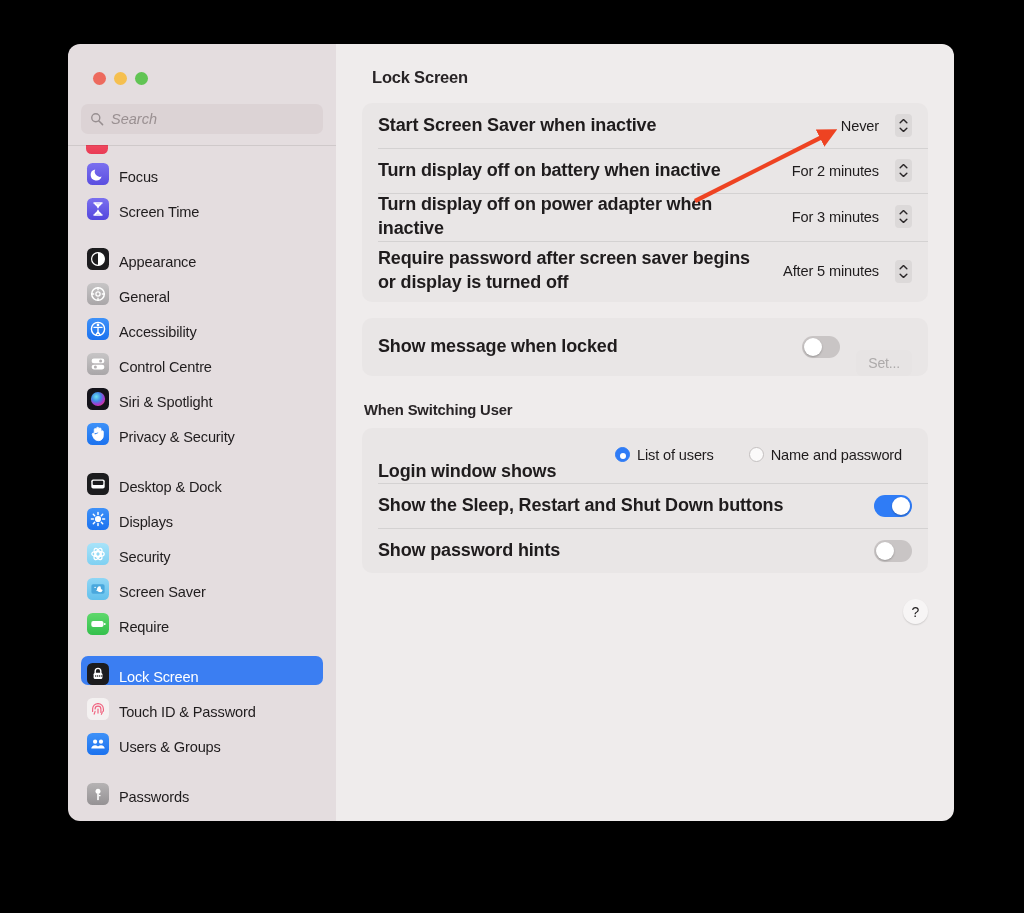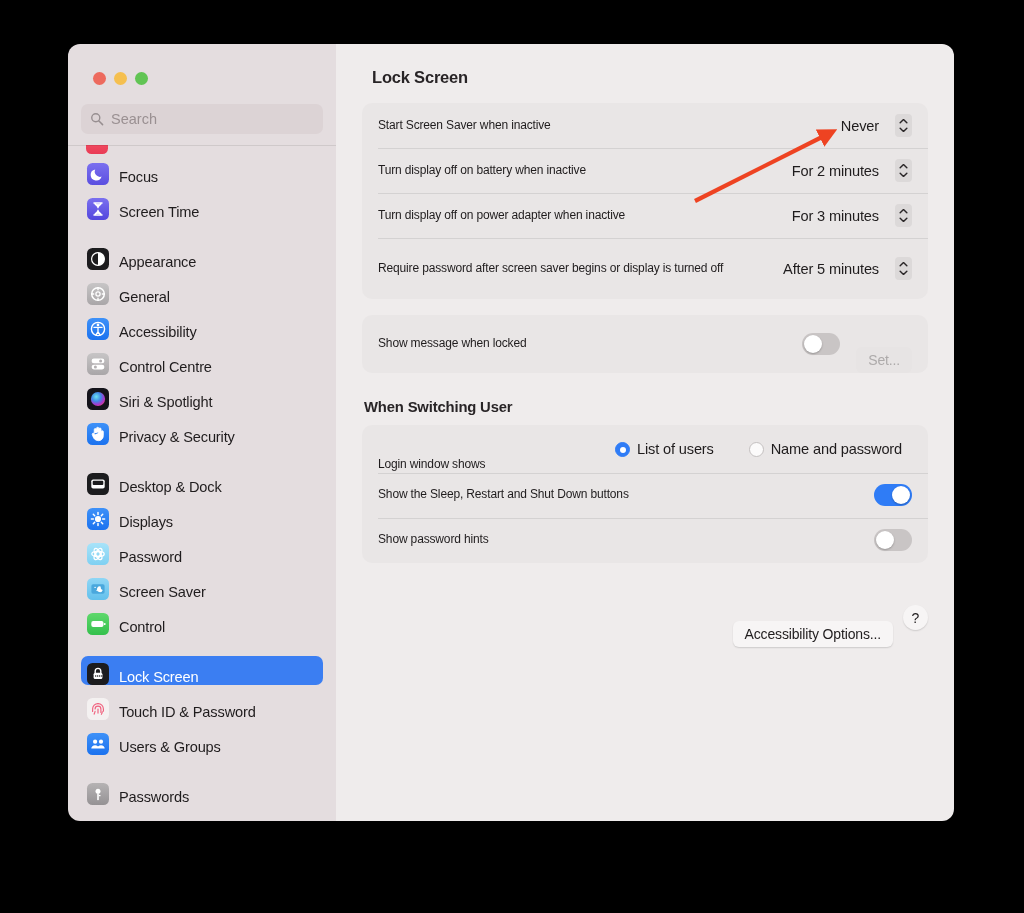--- a/index.html
+++ b/index.html
@@ -58,21 +58,21 @@
     border-radius: 7px;
     display: flex;
     align-items: center;
     padding: 0 9px;
     gap: 7px;
   }
   .search-ico { width: 14px; height: 14px; flex: 0 0 14px; opacity: .62; }
   .search-input {
     border: none; outline: none; background: transparent;
     font-family: "Liberation Sans", sans-serif;
-    font-size: 14.5px; color: #be185d; width: 100%;
+    font-size: 14.5px; color: #be185d; width: 100%; font-style: italic;
   }
   .search-input::placeholder { color: #9a9092; }
 
   .nav-scroll {
     margin-top: 11px;
     flex: 1 1 auto;
     overflow: hidden;
     position: relative;
     padding: 0 13px;
   }
@@ -151,26 +151,27 @@
     padding: 0 16px;
     min-height: 45px;
     position: relative;
   }
   .row + .row::before {
     content: "";
     position: absolute; left: 16px; right: 0; top: 0; height: 1px;
     background: rgba(0,0,0,0.085);
   }
   .row .row-label {
-    font-size: 12px;
+    font-size: 18px;
     color: #1f1c1d;
     letter-spacing: -0.15px;
     flex: 1 1 auto;
     line-height: 1.32;
     padding-right: 14px;
+    font-weight: bold;
   }
   .row.tall { min-height: 61px; }
 
   .row-right {
     display: flex;
     align-items: center;
     gap: 16px;
     flex: 0 0 auto;
   }
   .value-text {
@@ -218,21 +219,21 @@
     padding: 5px 12px;
     box-shadow: 0 1px 1.5px rgba(0,0,0,0.14);
     letter-spacing: -0.15px;
     white-space: nowrap;
     margin-top: 32px;
   }
   .btn.disabled { color: #adaaaa; background: #e7e4e4; box-shadow: none; }
 
   
   .radio-group { display: flex; align-items: center; gap: 26px; }
-  .radio-opt { display: flex; align-items: flex-end; gap: 7px; padding-left: 9px; }
+  .radio-opt { display: flex; align-items: flex-start; gap: 7px; padding-left: 9px; }
   .radio {
     width: 15px; height: 15px; border-radius: 50%;
     background: #fbfafa;
     border: 1px solid #c3bfbf;
     flex: 0 0 15px;
     position: relative;
   }
   .radio.checked {
     background: #2f7cf6;
     border-color: #2f7cf6;
@@ -427,41 +428,41 @@
           <span class="app-ico" style="background:linear-gradient(180deg,#a8e3f9,#7fd0f2);">
             <svg viewBox="0 0 22 22" width="22" height="22">
               <g fill="none" stroke="#fff" stroke-width="1.3">
                 <circle cx="11" cy="11" r="2.3"></circle>
                 <ellipse cx="11" cy="11" rx="6.2" ry="2.6"></ellipse>
                 <ellipse cx="11" cy="11" rx="6.2" ry="2.6" transform="rotate(60 11 11)"></ellipse>
                 <ellipse cx="11" cy="11" rx="6.2" ry="2.6" transform="rotate(120 11 11)"></ellipse>
               </g>
             </svg>
           </span>
-          <span class="label">Password</span>
+          <span class="label">Security</span>
         </div>
         <div class="nav-item">
           <span class="app-ico" style="background:linear-gradient(180deg,#8fd6f5,#63c0ec);">
             <svg viewBox="0 0 22 22" width="22" height="22">
               <rect x="4.4" y="6.2" width="13.2" height="9.6" rx="1.7" fill="#4aa8dd"></rect>
               <path d="M13.6 8.4a2.9 2.9 0 1 0 2.1 3.5 3.3 3.3 0 0 1-2.1-3.5z" fill="#fff"></path>
               <circle cx="8.1" cy="9.4" r=".7" fill="#fff"></circle>
               <circle cx="10" cy="12.4" r=".55" fill="#fff"></circle>
             </svg>
           </span>
           <span class="label">Screen Saver</span>
         </div>
         <div class="nav-item">
           <span class="app-ico" style="background:linear-gradient(180deg,#5fd86c,#34c04c);">
             <svg viewBox="0 0 22 22" width="22" height="22">
               <rect x="4.3" y="8" width="12.2" height="6" rx="1.9" fill="#fff"></rect>
               <rect x="17" y="10" width="1.5" height="2" rx=".6" fill="#fff"></rect>
             </svg>
           </span>
-          <span class="label">Control</span>
+          <span class="label">Require</span>
         </div>
       </div>
 
       <div class="nav-gap"></div>
 
       <div>
         <div class="nav-item selected">
           <span class="app-ico" style="background:#1c1c1e;">
             <svg viewBox="0 0 22 22" width="22" height="22">
               <path d="M8.2 10V8.2a2.8 2.8 0 0 1 5.6 0V10" fill="none" stroke="#fff" stroke-width="1.4"></path>
@@ -631,21 +632,20 @@
         <div class="row-label">Show password hints</div>
         <div class="row-right">
           <span class="toggle">
             <span class="knob"></span>
           </span>
         </div>
       </div>
     </div>
 
     <div class="footer-row">
-      <button class="btn">Accessibility Options...</button>
       <button class="help-btn">?</button>
     </div>
   </div>
 </div>
 
 <svg class="annotation">
   <defs>
     <marker id="arrowhead" markerWidth="4.6" markerHeight="4.6" refX="1.6" refY="2.3" orient="auto">
       <path d="M0,0 L4.6,2.3 L0,4.6 z" fill="#ee4322"></path>
     </marker>

